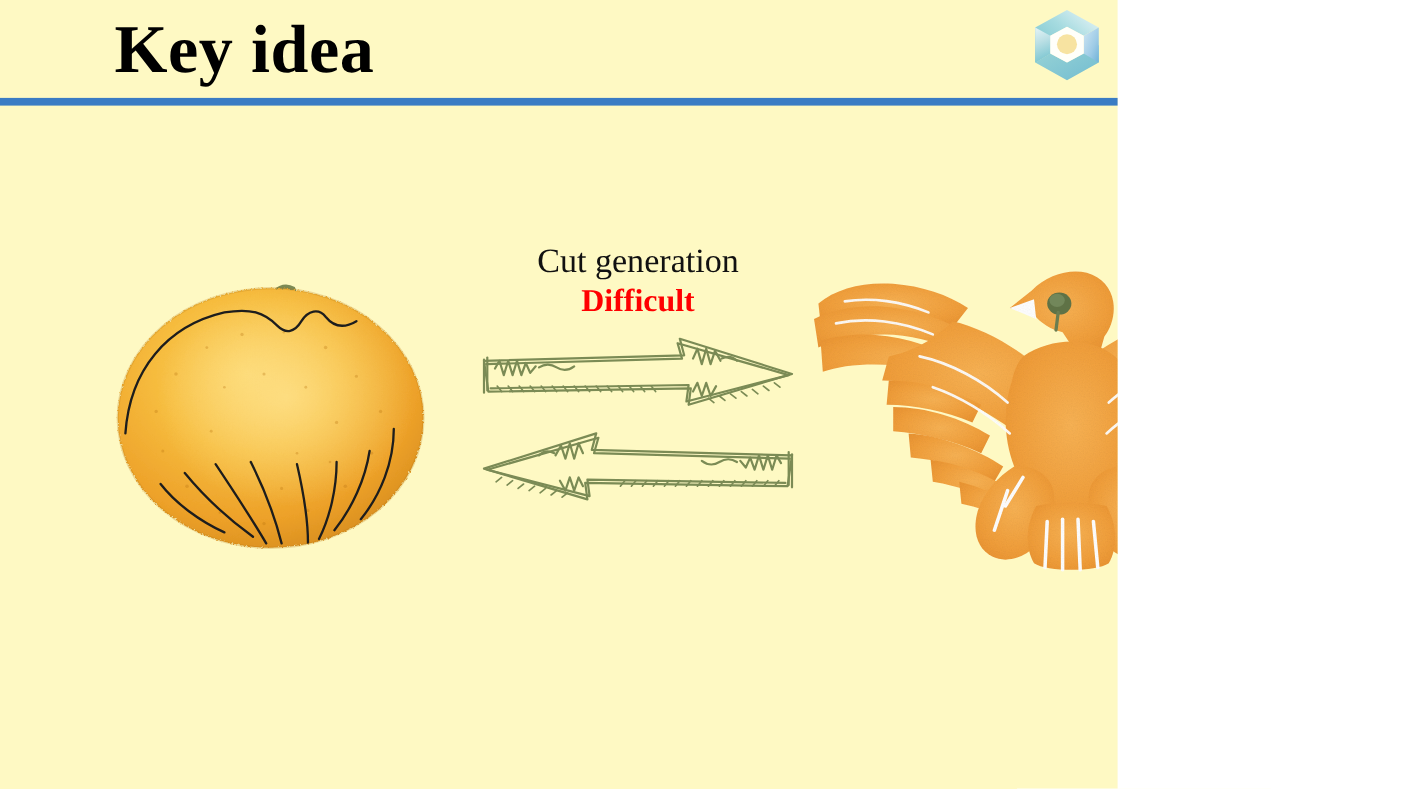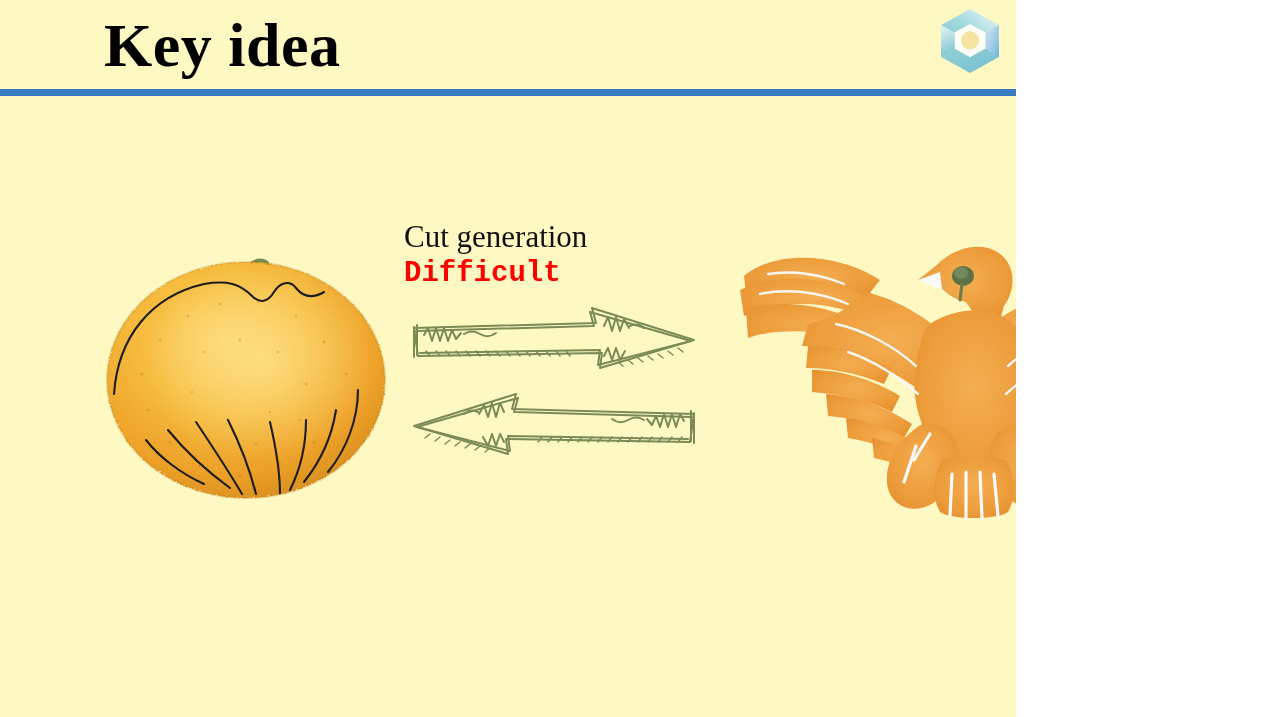--- a/index.html
+++ b/index.html
@@ -56,30 +56,31 @@
     height: 258px;
   }
 
   
   #center-column {
     position: absolute;
     left: 404px;
     top: 218px;
     width: 352px;
     height: 330px;
+    text-align: center;
   }
   .caption-main {
     font-family: "Liberation Serif", "DejaVu Serif", serif;
     font-size: 31px;
     line-height: 38px;
     color: #111111;
     white-space: nowrap;
   }
   .caption-em {
-    font-family: Liberation Mono, monospace;
+    font-family: Liberation Serif, serif;
     font-size: 29px;
     line-height: 36px;
     font-weight: bold;
     color: #ff0000;
     white-space: nowrap;
   }
   .arrow-wrap {
     width: 100%;
     height: 78px;
     display: block;

